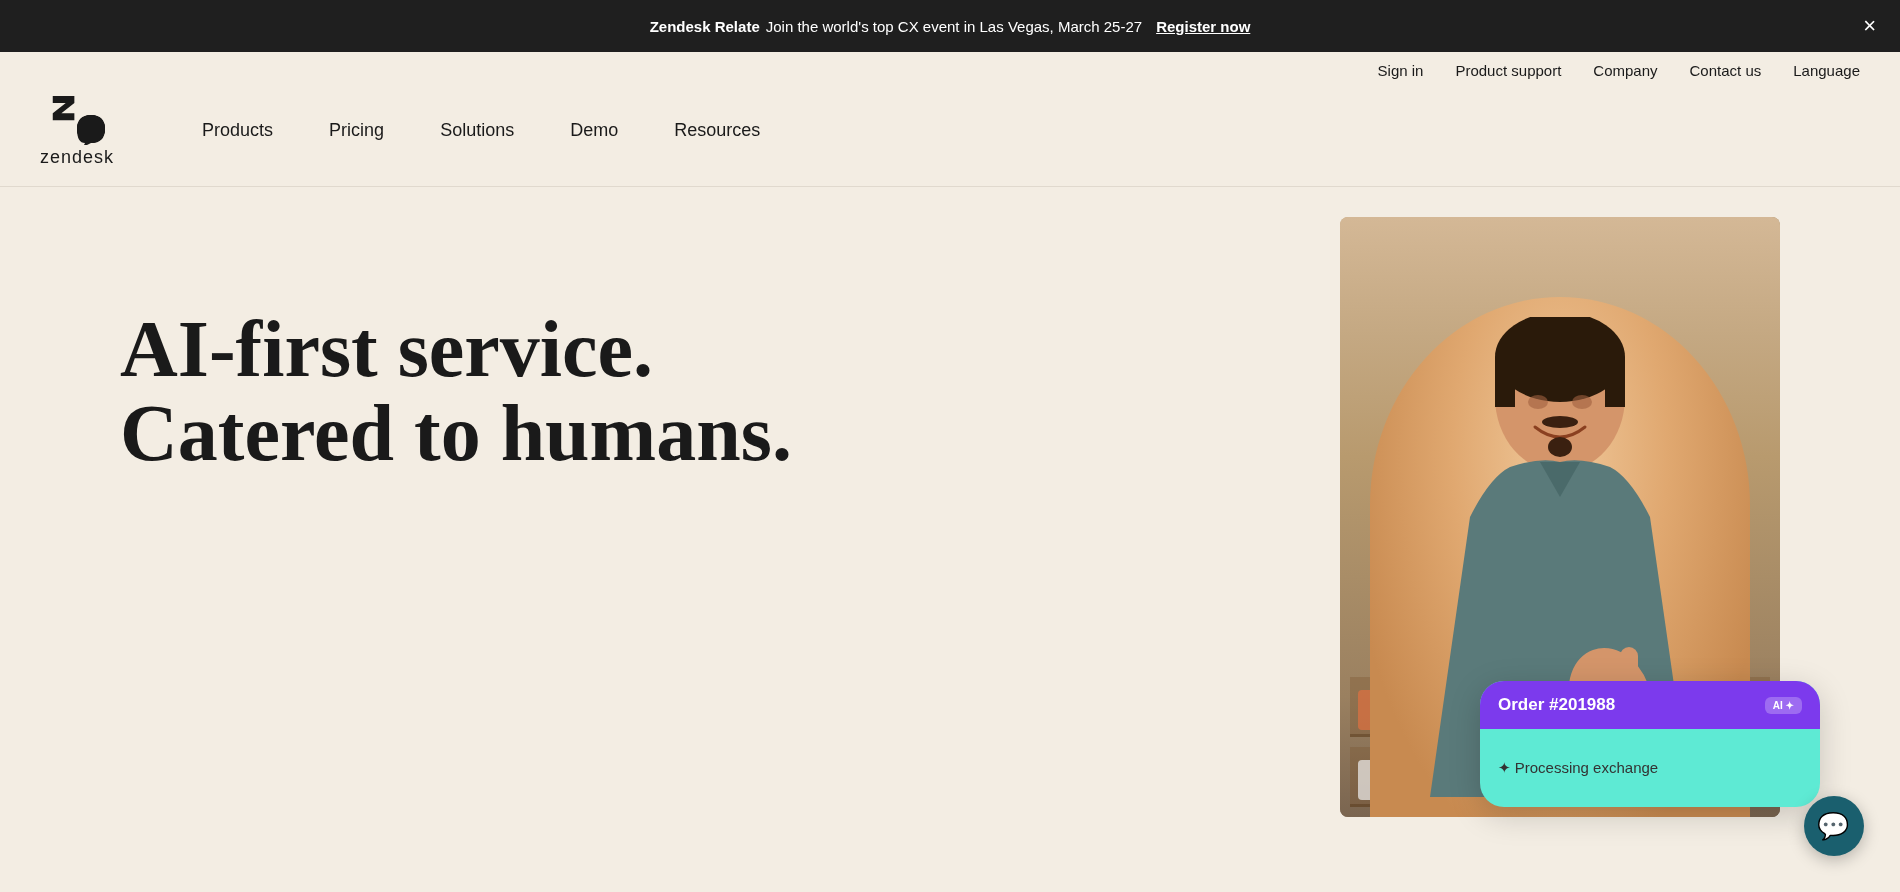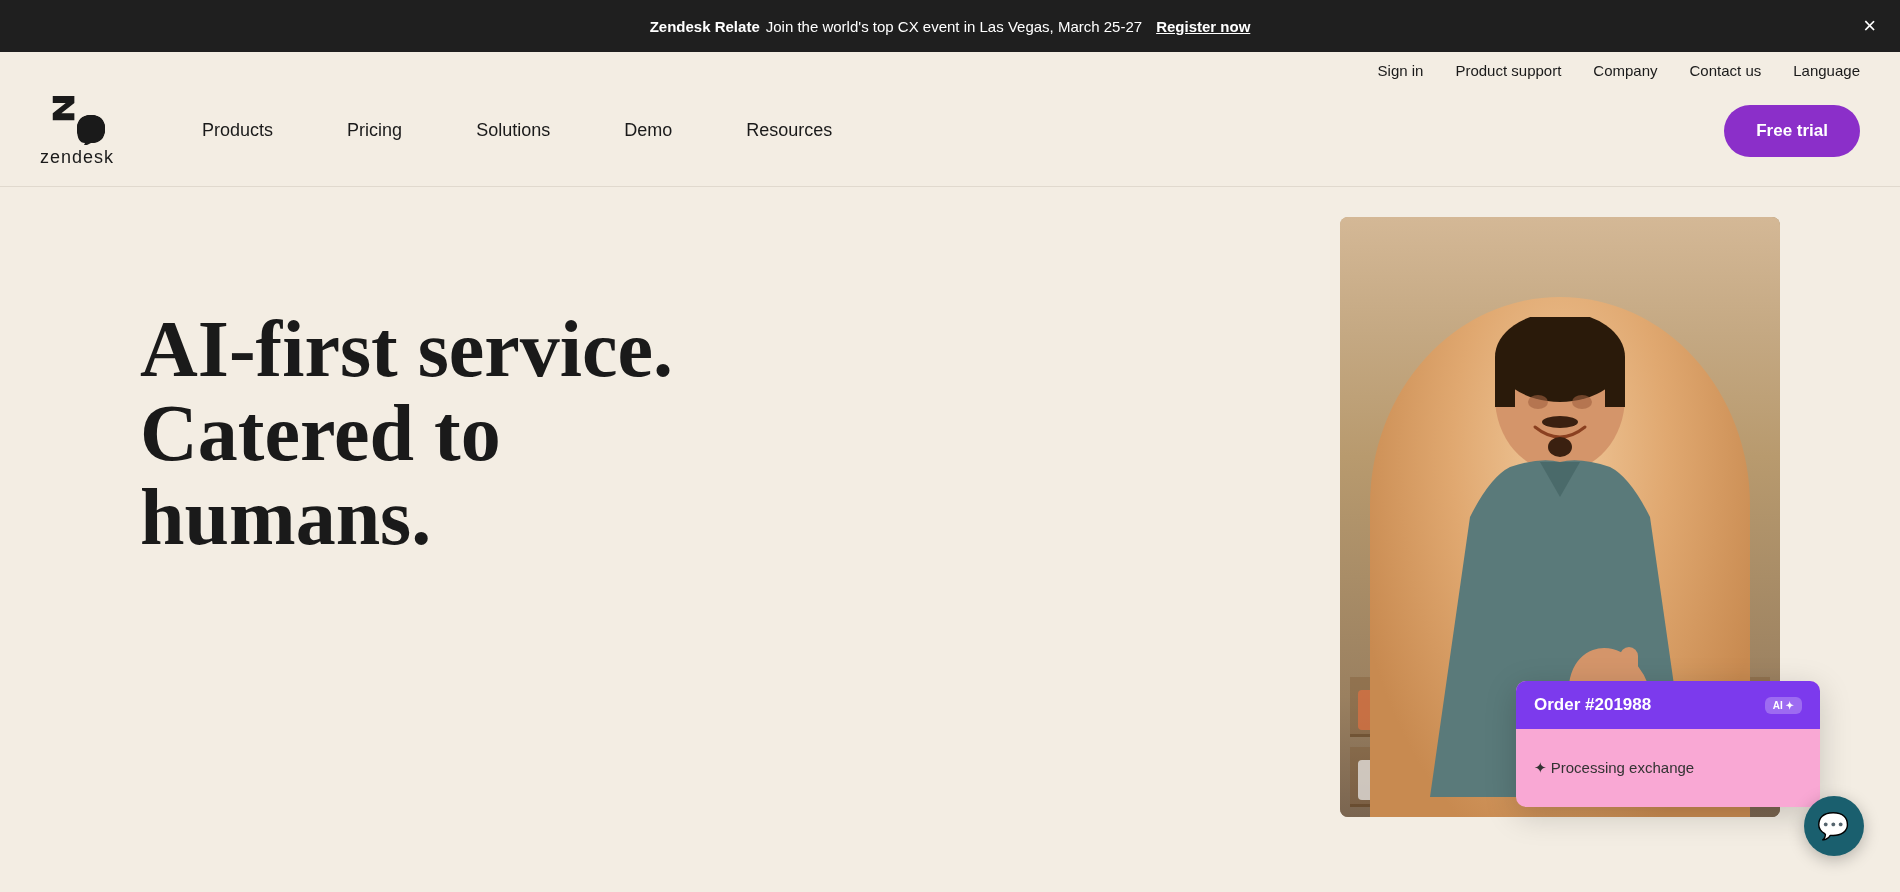--- a/index.html
+++ b/index.html
@@ -83,21 +83,21 @@
     .logo-text {
       font-size: 18px;
       color: #1a1a1a;
       font-weight: 400;
       letter-spacing: 1px;
       margin-top: 2px;
     }
     .nav-links {
       display: flex;
       align-items: center;
-      gap: 18px;
+      gap: 0;
       flex: 1;
     }
     .nav-link {
       font-size: 18px;
       color: #1a1a1a;
       text-decoration: none;
       padding: 8px 28px;
       cursor: pointer;
       font-weight: 400;
     }
@@ -129,21 +129,20 @@
       padding-top: 60px;
       z-index: 2;
     }
     .hero-headline {
       font-size: 80px;
       font-weight: 800;
       color: #1a1a1a;
       line-height: 1.05;
       font-family: Georgia, 'Times New Roman', serif;
       margin-bottom: 36px;
-      margin-left: 20px;
     }
     .hero-subtext {
       font-size: 19px;
       color: #1a1a1a;
       line-height: 1.6;
       max-width: 600px;
     }
 
     
     .person-image {
@@ -203,23 +202,23 @@
       display: flex;
       align-items: center;
       justify-content: center;
     }
 
     
     .chat-overlay {
       position: absolute;
       right: 80px;
       bottom: 80px;
-      width: 304px;
-      background: #f9a8d4;
-      border-radius: 10px;
+      width: 340px;
+      background: #5eead4;
+      border-radius: 24px;
       overflow: hidden;
       box-shadow: 0 8px 32px rgba(0,0,0,0.18);
       z-index: 10;
     }
     .chat-header {
       background: #7c3aed;
       color: #fff;
       padding: 14px 18px;
       font-size: 17px;
       font-weight: 600;
@@ -301,21 +300,20 @@
   </div>
 
   <nav class="nav-links">
     <a class="nav-link">Products</a>
     <a class="nav-link">Pricing</a>
     <a class="nav-link">Solutions</a>
     <a class="nav-link">Demo</a>
     <a class="nav-link">Resources</a>
   </nav>
 
-  <button class="free-trial-btn">Free trial</button>
 </header>
 
 <section class="hero">
   <div class="hero-left">
     <h1 class="hero-headline">AI-first service. Catered to humans.</h1>
   </div>
 
   <div class="person-image">
     <div class="shelf-bg"></div>
     <div class="shelf-rows">

